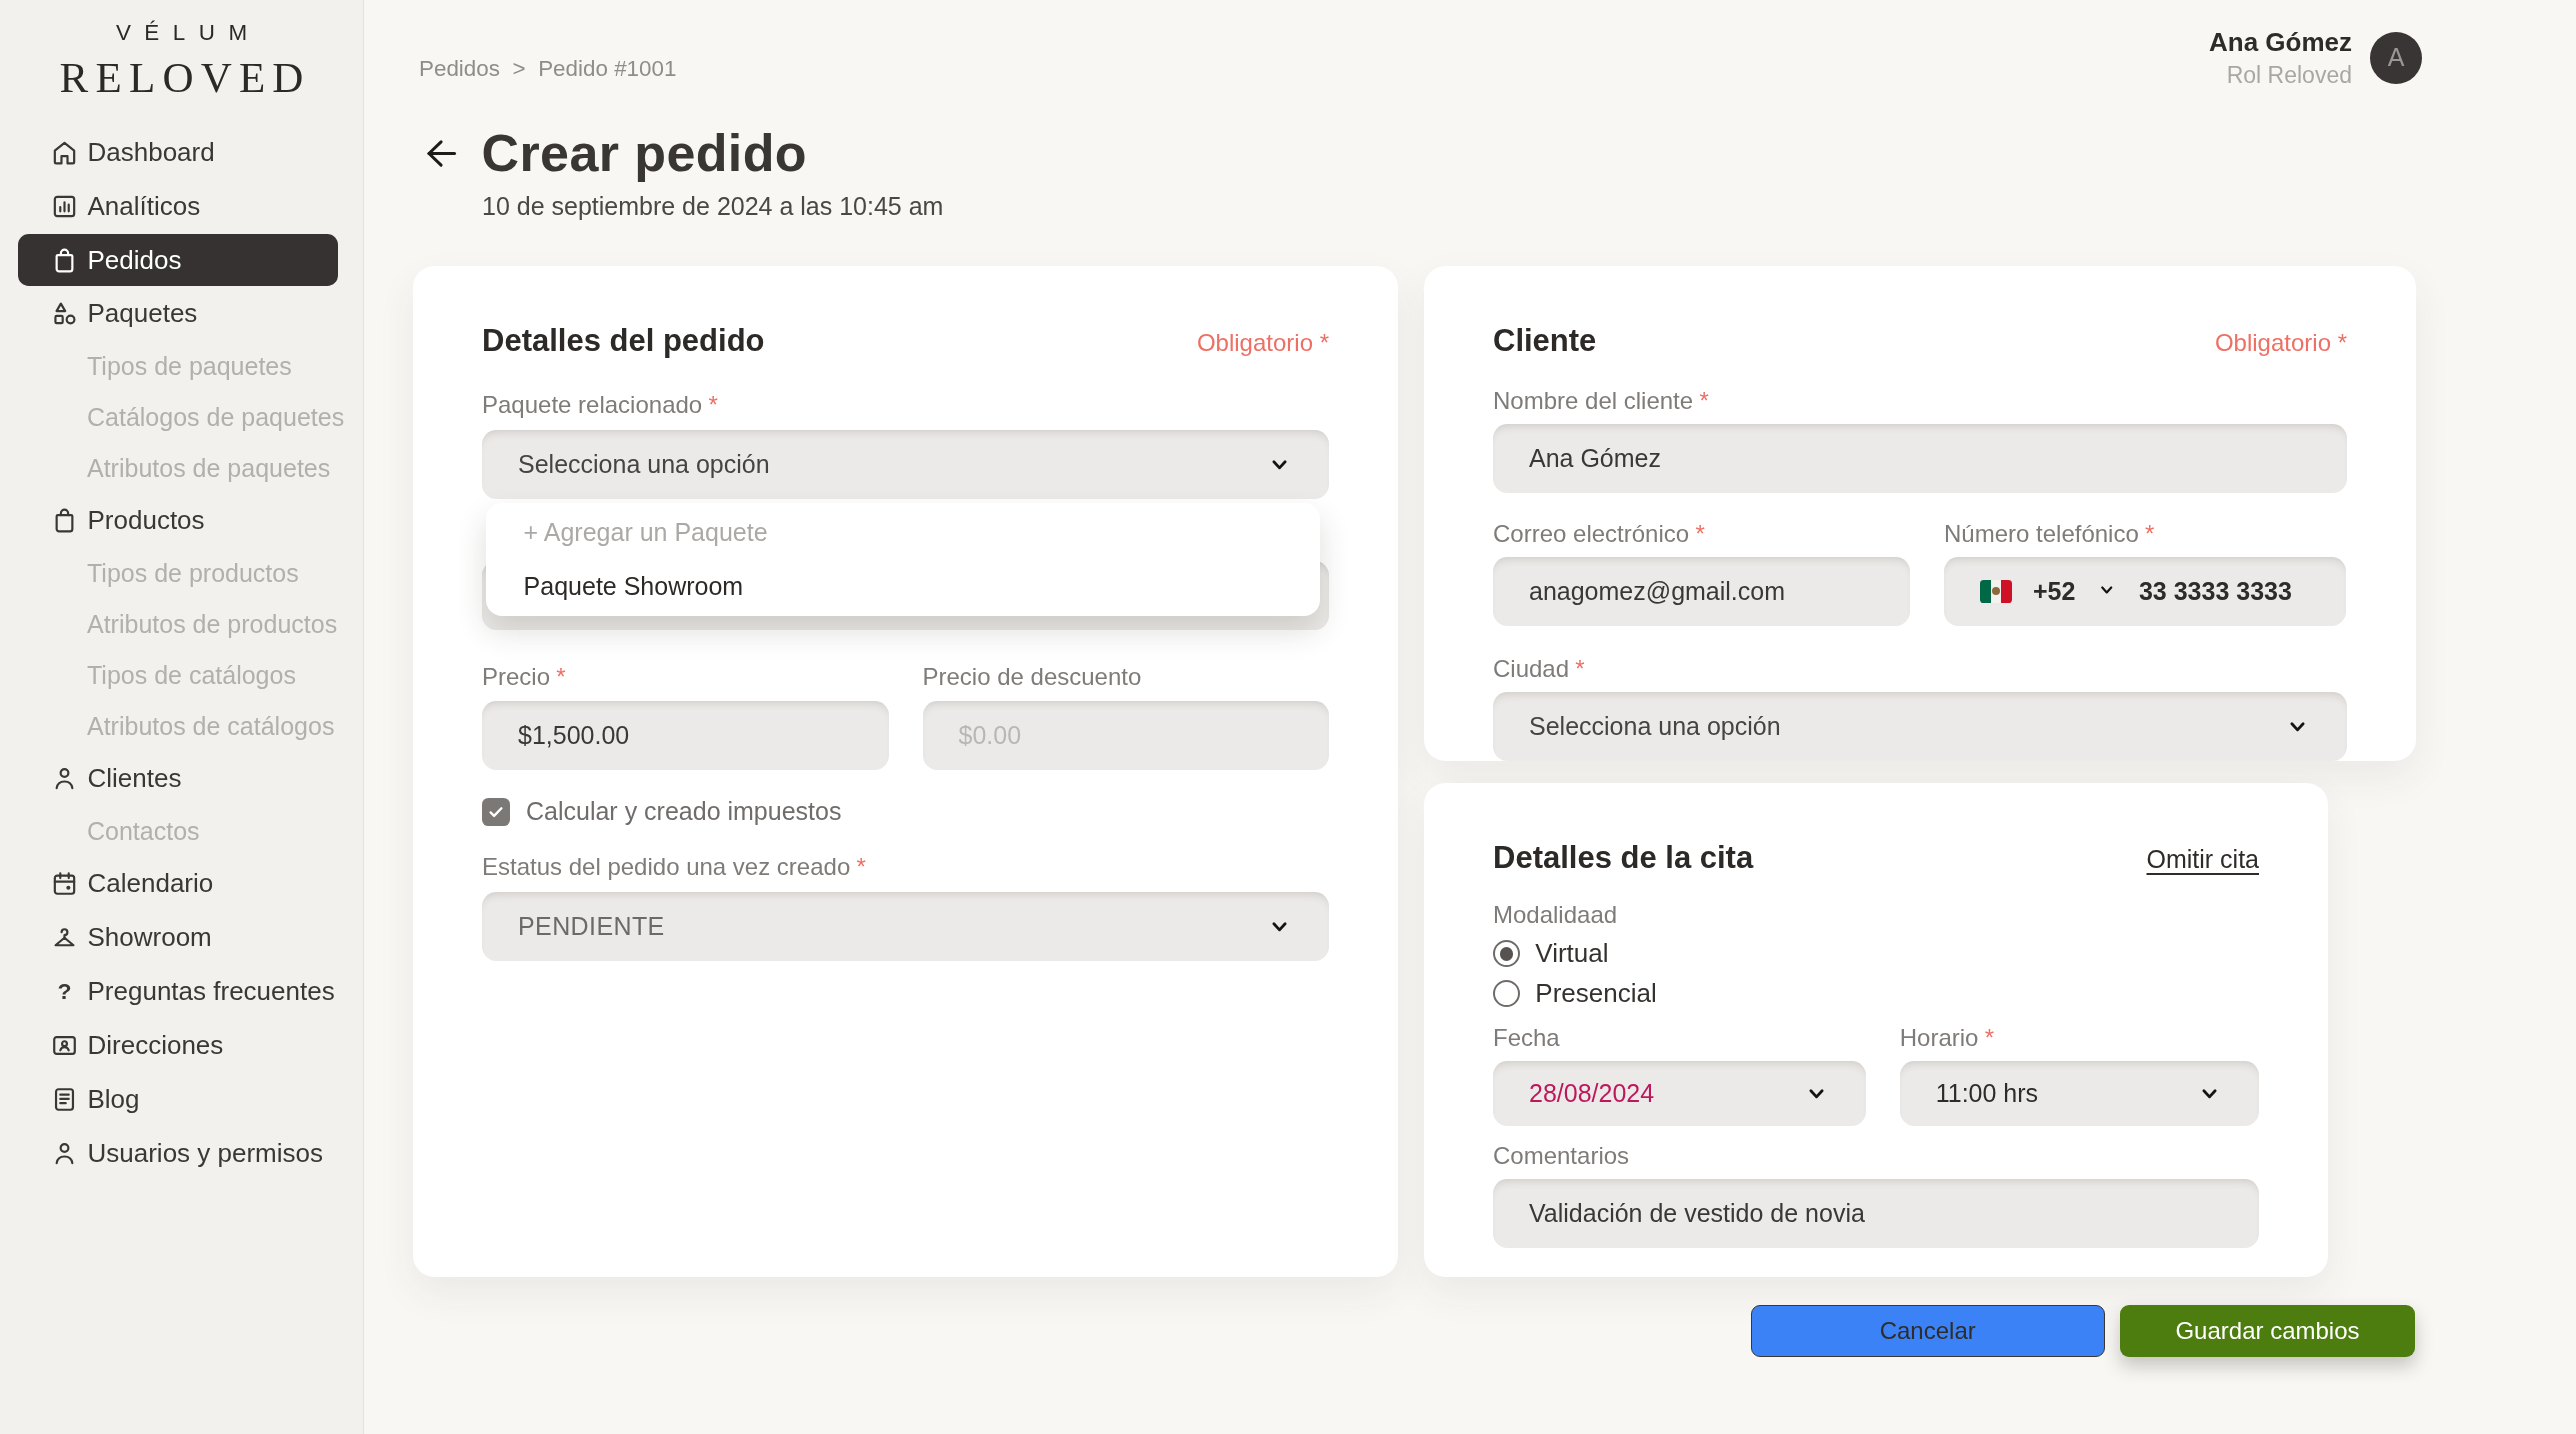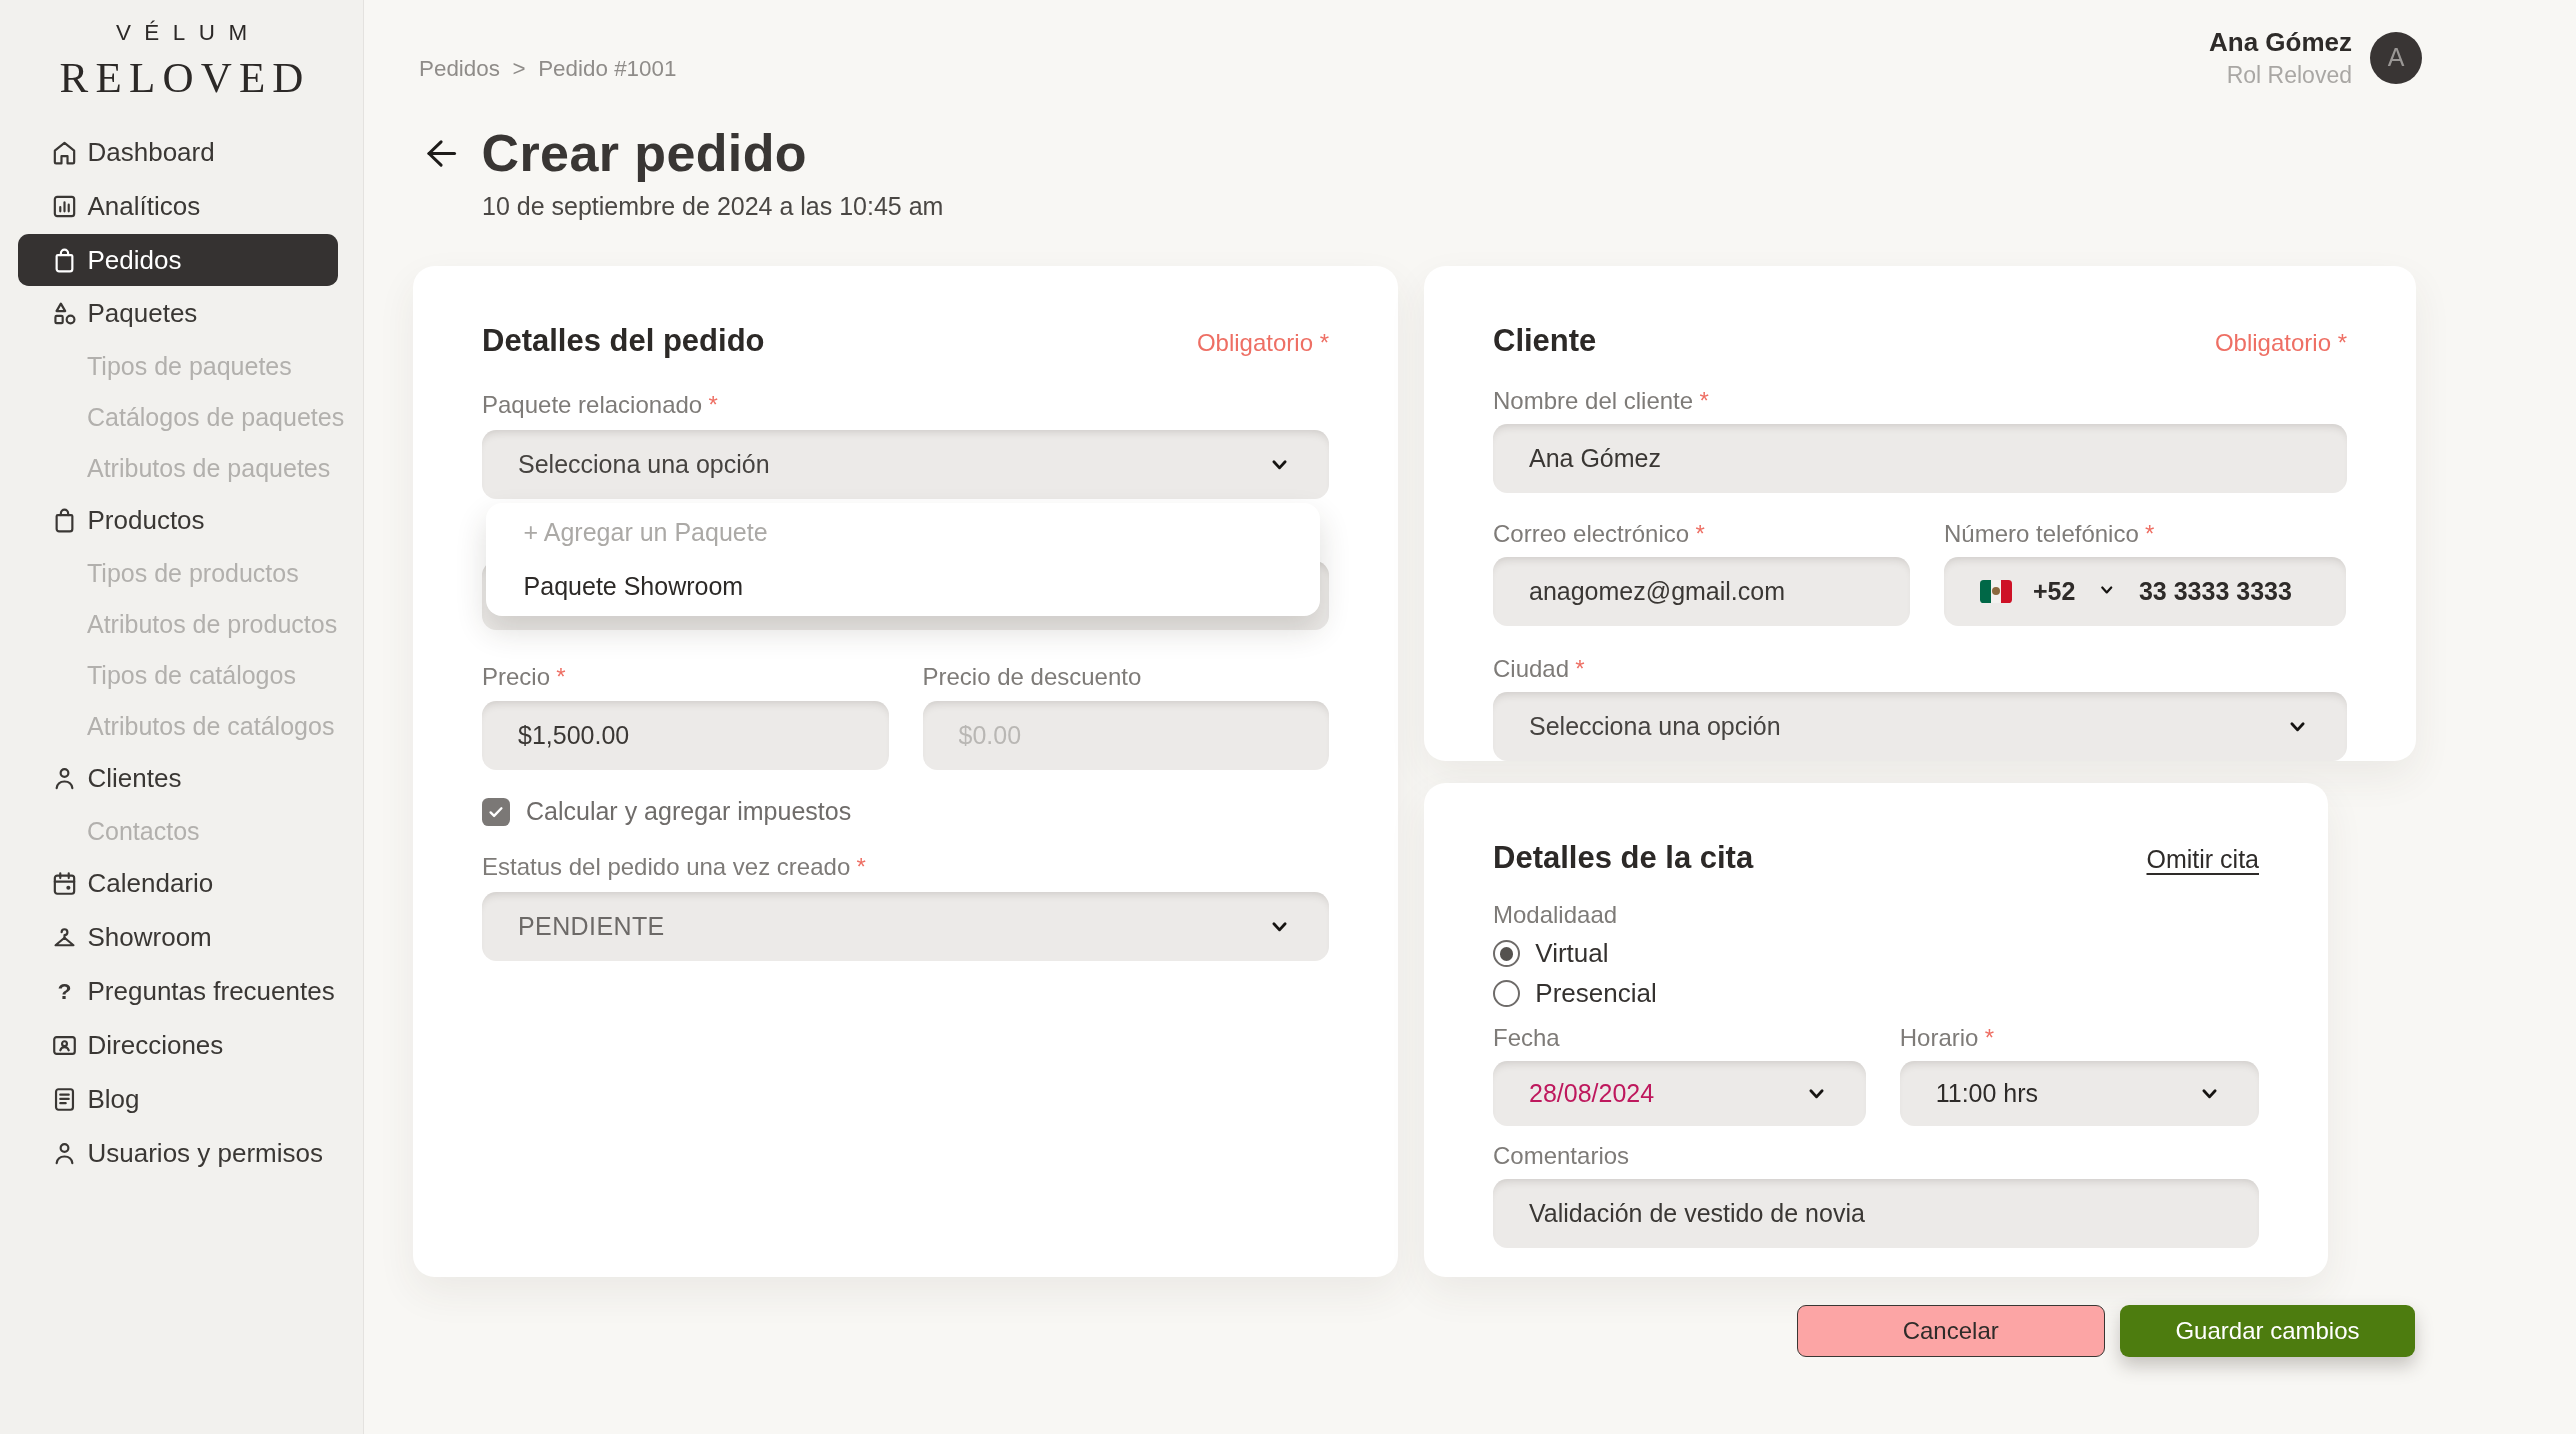--- a/index.html
+++ b/index.html
@@ -86,21 +86,21 @@
   .radiorow{display:flex;align-items:center;gap:15.3px;margin-top:9px;cursor:pointer}
   .radio{width:27px;height:27px;border-radius:50%;border:2.9px solid #6e6b69;flex:none;display:flex;align-items:center;justify-content:center}
   .radio.on::after{content:"";width:13.5px;height:13.5px;border-radius:50%;background:#55524f}
   .radiolabel{font-size:26px;color:#34312f}
 
   .cita-selects .tbox{height:65px}
 
   
   .actions{width:2002px;margin:28px 0 0 48px;display:flex;justify-content:flex-end;gap:15.3px}
   .btn{height:52px;border-radius:9px;font-size:24px;display:flex;align-items:center;justify-content:center;cursor:pointer;font-family:inherit}
-  .btn-cancel{width:308px;background:#fca5a5;border:1.8px solid #3a3734;color:#2f2c2a}
+  .btn-cancel{width:354px;background:#3b82f6;border:1.8px solid #3a3734;color:#2f2c2a}
   .btn-save{width:295px;background:#4d7c0f;border:none;color:#fff;box-shadow:0 9px 18px rgba(50,42,34,.25)}.mt10{margin-top:9px}.mt12{margin-top:10.8px}.mt16{margin-top:14.4px}
   .mt26{margin-top:28px}.mt28{margin-top:16px}.mt30{margin-top:27px}.mt32{margin-top:29px}.mt36{margin-top:32px}.mt37{margin-top:33px}
 </style>
 </head>
 <body>
 
 <aside class="sidebar">
   <div class="logo">
     <div class="logo-top">VÉLUM</div>
     <div class="logo-main">RELOVED</div>
@@ -335,21 +335,21 @@
           <input class="tbox mt12" readonly="" placeholder="$0.00" style="">
         </div>
       </div>
 
       <div class="checkrow">
         <span class="checkbox">
             <svg viewBox="0 0 24 24">
               <path d="M5.5 12.5l4.2 4.2L18.5 7.5"></path>
             </svg>
           </span>
-        <span class="checklabel">Calcular y agregar impuestos</span>
+        <span class="checklabel">Calcular y creado impuestos</span>
       </div>
 
       <div class="flabel mt30">
         <span>Estatus del pedido una vez creado</span>
           <span class="req">*</span>
       </div>
       <div class="tbox selbox mt12">
         <span class="status-val">PENDIENTE</span>
         <span class="chev">
             <svg viewBox="0 0 24 24">

